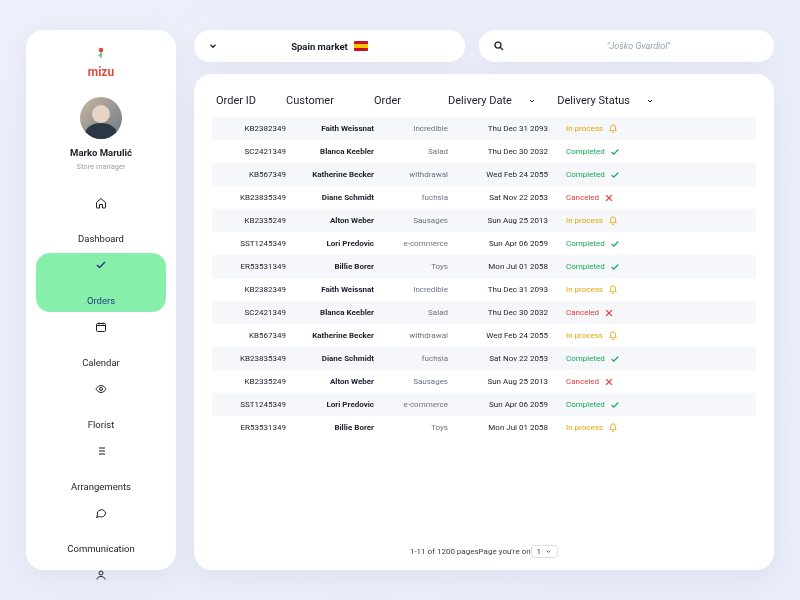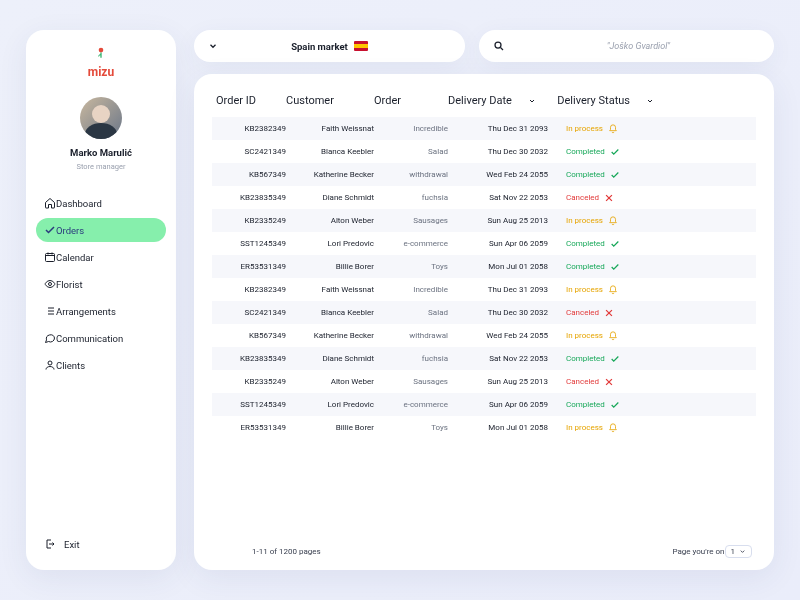--- a/index.html
+++ b/index.html
@@ -10,21 +10,21 @@
   .logo { display: flex; align-items: center; gap: 5px; padding: 0 18px 6px; flex-direction: column; }
   .logo-icon { width: 14px; height: 14px; }
   .logo-text { color: #e44a3a; font-weight: 700; font-size: 12px; }
   .profile { text-align: center; padding: 12px 10px 14px; }
   .avatar { width: 42px; height: 42px; border-radius: 50%; margin: 0 auto 8px; background: linear-gradient(135deg,#c9b89f,#6a7688); position: relative; overflow: hidden; }
   .avatar::before { content:""; position:absolute; width:18px; height:18px; border-radius:50%; background:#e8d4c4; top:8px; left:12px; }
   .avatar::after { content:""; position:absolute; width:32px; height:22px; border-radius:50% 50% 0 0; background:#2b3744; bottom:-6px; left:5px; }
   .profile .name { font-size: 9.5px; font-weight: 700; color: #1a1f2b; }
   .profile .role { font-size: 7.5px; color: #9aa0ae; margin-top: 4px; }
   .nav { padding: 6px 10px; flex: 1; }
-  .nav-item { display: flex; align-items: center; gap: 0; padding: 6px 8px; border-radius: 14px; font-size: 9.5px; color: #1a1f2b; cursor: pointer; margin-bottom: 3px; }
+  .nav-item { display: flex; align-items: center; gap: 24px; padding: 6px 8px; border-radius: 14px; font-size: 9.5px; color: #1a1f2b; cursor: pointer; margin-bottom: 3px; flex-direction: column; }
   .nav-item.active { background: #86efac; color: #2a3a7d; }
   .nav-item .icon { width: 12px; height: 12px; display: inline-flex; align-items: center; justify-content: center; color: #1a1f2b; }
   .nav-item.active .icon { color: #2a3a7d; }
   .exit { padding: 6px 18px; display: flex; align-items: center; gap: 8px; font-size: 9.5px; color: #1a1f2b; cursor: pointer; }
 
   .main { flex: 1; display: flex; flex-direction: column; gap: 12px; }
   .topbar { display: flex; gap: 14px; }
   .pill { background: #fff; border-radius: 20px; height: 32px; display: flex; align-items: center; box-shadow: 0 6px 24px rgba(50,60,120,.06); }
   .market { flex: 1; padding: 0 14px; justify-content: space-between; }
   .market .chev { font-size: 10px; color: #1a1f2b; }
@@ -36,32 +36,32 @@
 
   .card { background:#fff; border-radius:18px; box-shadow: 0 8px 30px rgba(50,60,120,.08); padding: 16px 18px 10px; flex:1; display:flex; flex-direction:column; overflow:hidden; }
   .thead, .trow { display:grid; grid-template-columns: 70px 88px 74px 100px 110px; align-items:center; }
   .thead { font-size: 11px; font-weight:400; color:#1a1f2b; padding: 4px 4px 10px; }
   .thead .sortcol { display:flex; align-items:center; gap:16px; }
   .thead .chev { font-size:8px; }
   .tbody { flex:1; overflow:hidden; }
   .trow { font-size: 8px; color:#1a1f2b; padding: 6.5px 4px; text-align: right; }
   .trow:nth-child(odd) { background:#f6f7fb; }
   .trow:nth-child(even) { background:#fff; }
-  .trow .cust { font-weight:400; }
+  .trow .cust { font-weight:700; }
   .trow .ord { color:#6b7280; }
   .status { display:flex; align-items:center; gap:5px; font-size:8px; padding-left:18px; }
   .status .txt.inprocess { color:#e6a400; }
   .status .txt.completed { color:#18a85a; }
   .status .txt.canceled  { color:#e23b3b; }
   .status .sicon { width:10px; height:10px; display:inline-flex; align-items:center; justify-content:center; }
   .bell { color:#e6a400; }
   .check { color:#18a85a; font-weight:700; }
   .xmark { color:#e23b3b; font-weight:700; }
 
-  .pager { display:flex; justify-content:space-between; align-items:center; font-size:8px; color:#3a4050; padding:10px 4px 2px;margin-left:36px; }
+  .pager { display:flex; justify-content:center; align-items:center; font-size:8px; color:#3a4050; padding:10px 4px 2px; }
   .pager .right { display:flex; align-items:center; }
   .pager .pagebox { border:1px solid #d8deee; border-radius:4px; padding:1px 5px; display:flex; align-items:center; gap:4px; }
   svg { display:block; }
 </style>
 </head>
 <body>
 
 <div class="app">
 
   <aside class="sidebar">

